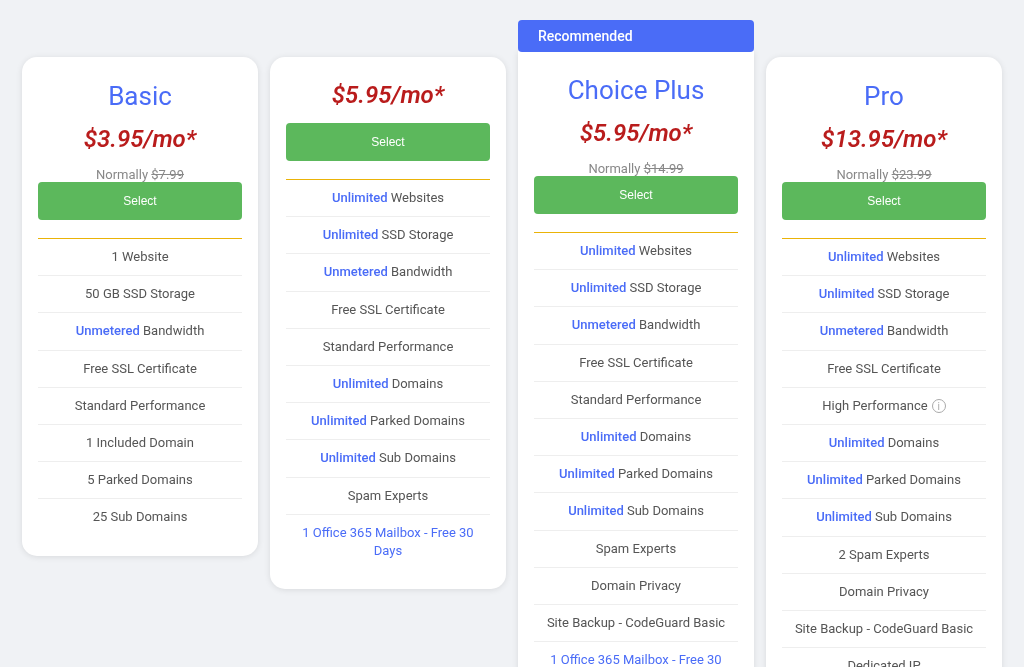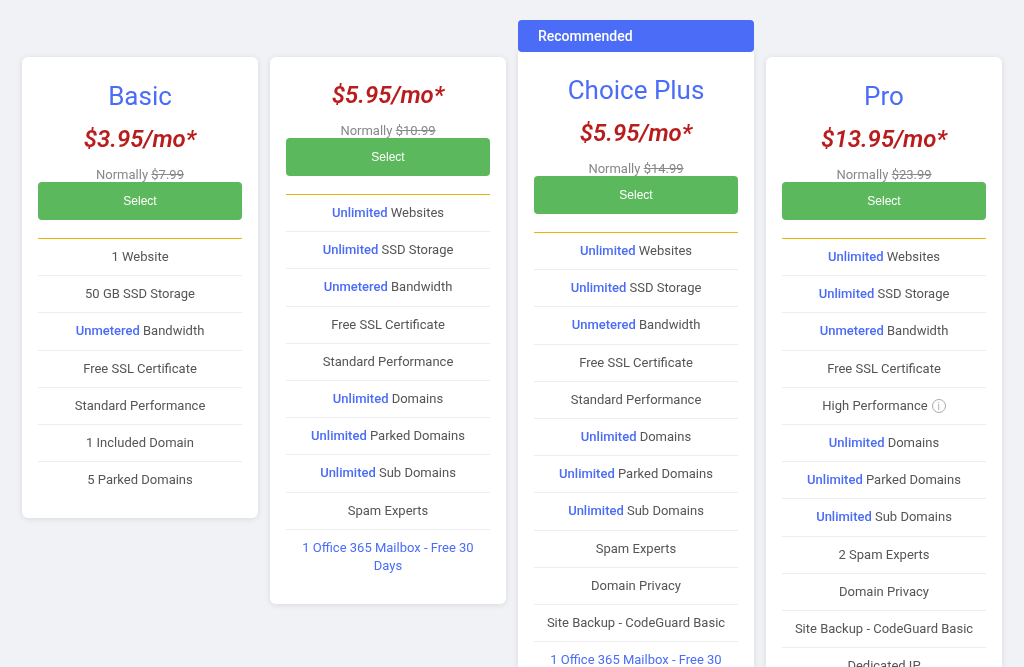--- a/index.html
+++ b/index.html
@@ -34,21 +34,21 @@
       border-radius: 4px;
       font-size: 14px;
       font-weight: 500;
       width: 100%;
       margin-bottom: -1px;
       position: relative;
       z-index: 2;
     }
     .plan-card {
       background: white;
-      border-radius: 6px;
+      border-radius: 15px;
       padding: 24px 16px 20px;
       width: 100%;
       box-shadow: 0 1px 6px rgba(0,0,0,0.1);
       text-align: center;
     }
     .plan-card.highlighted {
       border-top: none;
       border-radius: 0 0 6px 6px;
     }
     .plan-name {
@@ -131,25 +131,26 @@
 <div class="plan-wrapper">
       <div class="spacer-badge"></div>
       <div class="plan-card"><div class="plan-name">Basic</div><div class="plan-price">$3.95/mo*</div><div class="plan-normal">Normally <s>$7.99</s></div><button class="select-btn">Select</button><ul class="features-list">
           <li>1 Website</li>
           <li>50 GB SSD Storage</li>
           <li><span class="highlight-text">Unmetered</span> Bandwidth</li>
           <li>Free SSL Certificate</li>
           <li>Standard Performance</li>
           <li>1 Included Domain</li>
           <li>5 Parked Domains</li>
+          <li>25 Sub Domains</li>
         </ul></div>
     </div>
     <div class="plan-wrapper">
       <div class="spacer-badge"></div>
-      <div class="plan-card"><div class="plan-price">$5.95/mo*</div><div class="plan-normal">Normally <s>$10.99</s></div><button class="select-btn">Select</button><ul class="features-list">
+      <div class="plan-card"><div class="plan-price">$5.95/mo*</div><button class="select-btn">Select</button><ul class="features-list">
           <li><span class="highlight-text">Unlimited</span> Websites</li>
           <li><span class="highlight-text">Unlimited</span> SSD Storage</li>
           <li><span class="highlight-text">Unmetered</span> Bandwidth</li>
           <li>Free SSL Certificate</li>
           <li>Standard Performance</li>
           <li><span class="highlight-text">Unlimited</span> Domains</li>
           <li><span class="highlight-text">Unlimited</span> Parked Domains</li>
           <li><span class="highlight-text">Unlimited</span> Sub Domains</li>
           <li>Spam Experts</li>
           <li><span class="link-text">1 Office 365 Mailbox - Free 30 Days</span></li>

